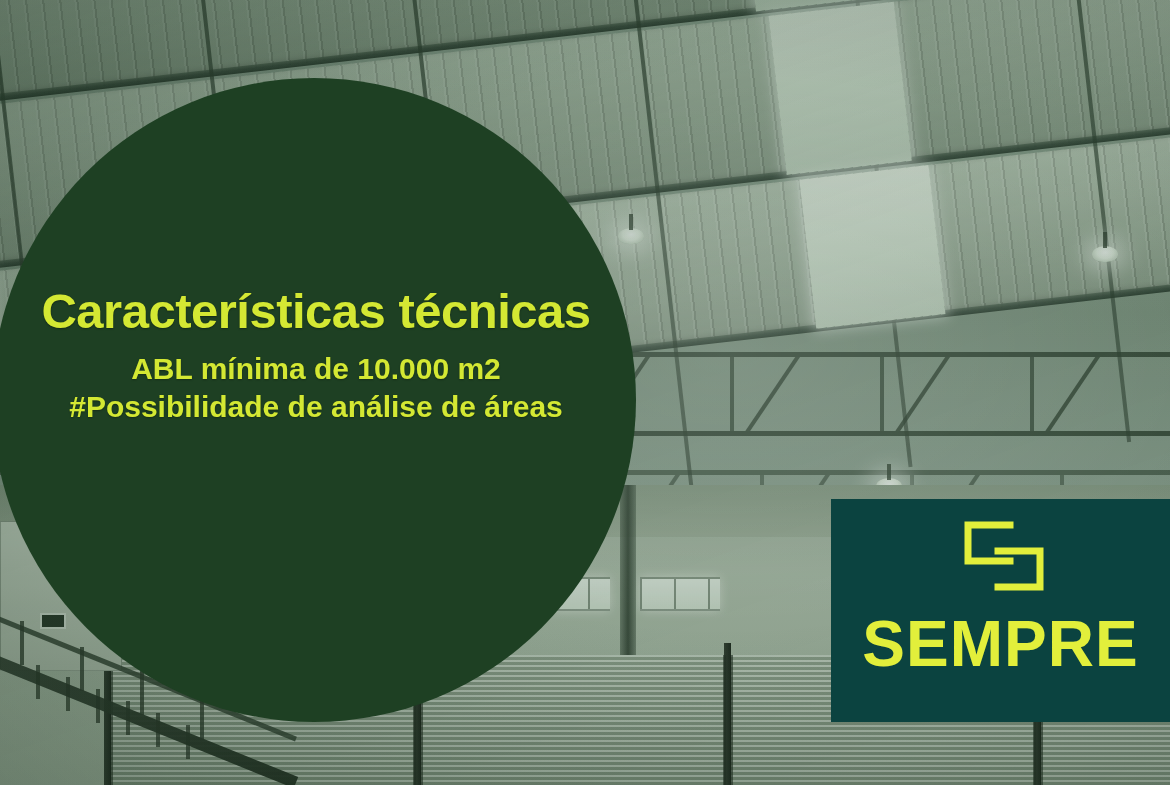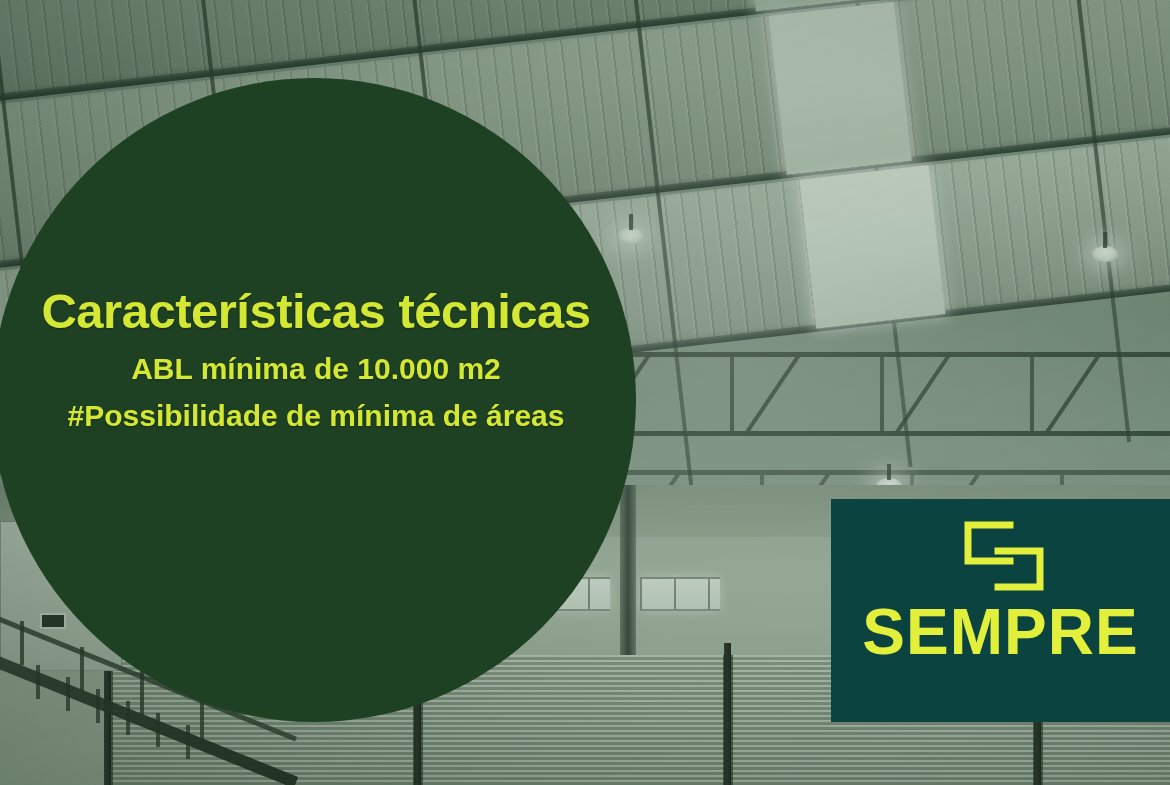--- a/index.html
+++ b/index.html
@@ -204,21 +204,21 @@
     margin: 0 0 12px 0;
     text-shadow: 0 1px 2px rgba(0,0,0,.35);
   }
   .headline-sub {
     font-size: 30px;
     font-weight: bold;
     line-height: 1.28;
     margin: 0;
     text-shadow: 0 1px 2px rgba(0,0,0,.3);
   }
-  .headline-sub .l { display: block; margin-top: 9px; }
+  .headline-sub .l { display: block; }
 
   
   .logo-box {
     position: absolute;
     left: 831px;
     top: 499px;
     width: 339px;
     height: 223px;
     background: #0b4340;
     display: flex;
@@ -232,21 +232,21 @@
     width: 92px;
     height: 78px;
     margin-left: 6px;
   }
   .logo-wordmark {
     font-size: 64px;
     font-weight: bold;
     color: #e2ef3b;
     letter-spacing: 1px;
     line-height: .98;
-    margin-top: 2px;
+    margin-top: 14px;
   }
   .logo-tagline {
     font-size: 21px;
     color: #cfe06a;
     letter-spacing: .2px;
     margin-top: 6px;
   }
 </style>
 </head>
 <body>
@@ -358,21 +358,21 @@
     <div class="bg-tint"></div>
     <div class="bg-vignette"></div>
   </div>
 
   <div class="circle-overlay"></div>
 
   <div class="headline-block">
     <h1 class="headline-title">Características técnicas</h1>
     <div class="headline-sub">
       <span class="l">ABL mínima de 10.000 m2</span>
-      <span class="l">#Possibilidade de mínima de áreas</span>
+      <span class="l">#Possibilidade de análise de áreas</span>
     </div>
   </div>
 
   <div class="logo-box">
     <svg class="logo-mark" viewBox="0 0 92 78">
 
       <path d="M52 4 H10 V40 H52" fill="none" stroke="#e2ef3b" stroke-width="7" stroke-linecap="square" stroke-linejoin="miter"></path>
 
       <path d="M40 30 H82 V66 H40" fill="none" stroke="#e2ef3b" stroke-width="7" stroke-linecap="square" stroke-linejoin="miter"></path>
     </svg>

